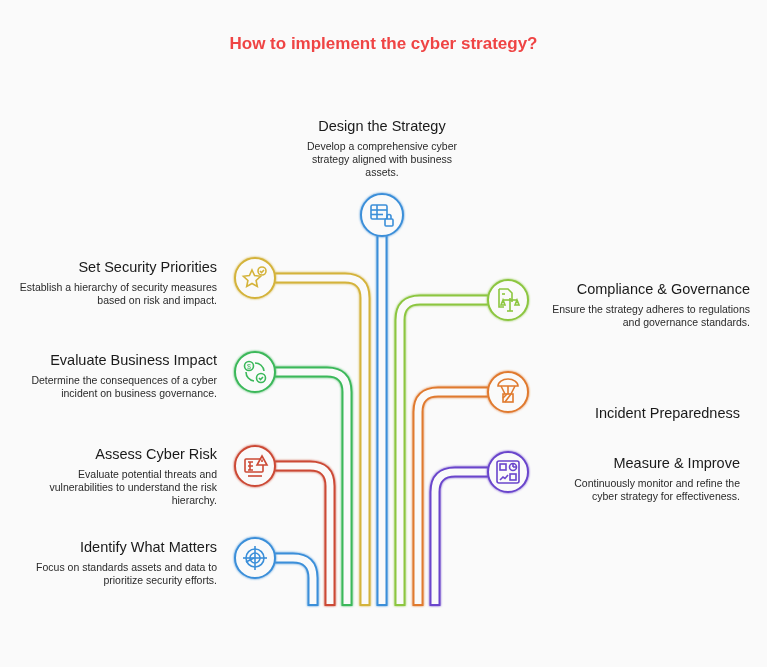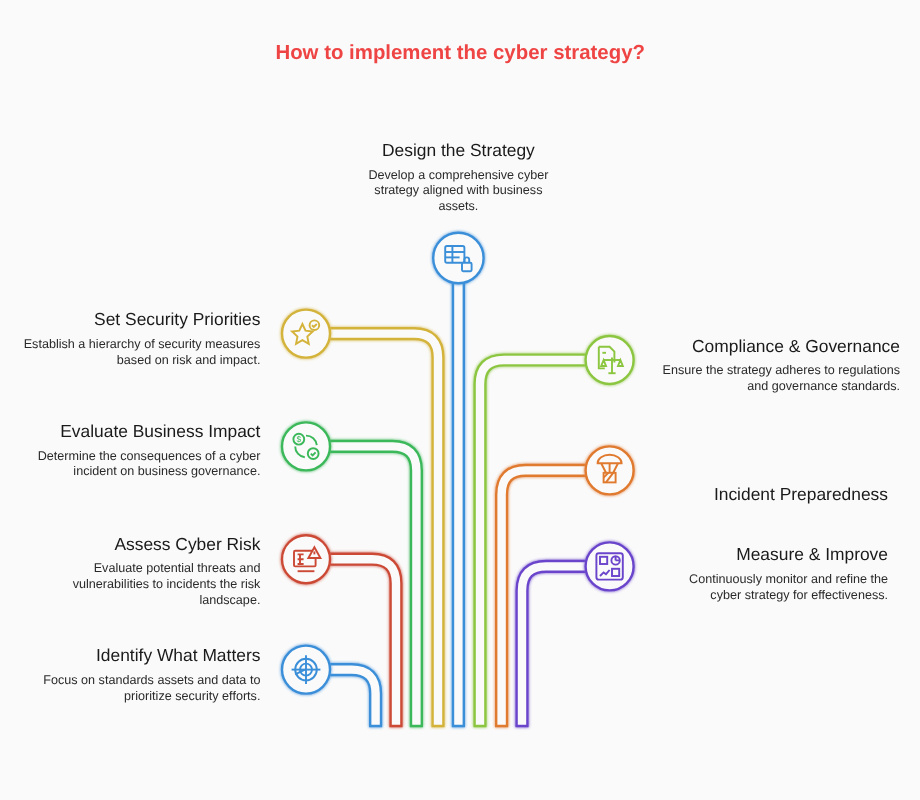--- a/index.html
+++ b/index.html
@@ -181,21 +181,21 @@
   <p>Establish a hierarchy of security measures based on risk and impact.</p>
 </div>
 
 <div class="block left" style="left:17px; top:352px;">
   <h3>Evaluate Business Impact</h3>
   <p>Determine the consequences of a cyber incident on business governance.</p>
 </div>
 
 <div class="block left" style="left:17px; top:446px;text-align:right;">
   <h3>Assess Cyber Risk</h3>
-  <p>Evaluate potential threats and vulnerabilities to incidents the risk landscape.</p>
+  <p>Evaluate potential threats and vulnerabilities to understand the risk hierarchy.</p>
 </div>
 
 <div class="block left" style="left:17px; top:539px;">
   <h3>Identify What Matters</h3>
   <p>Focus on standards assets and data to prioritize security efforts.</p>
 </div>
 
 <div class="block right" style="left:550px; top:281px; width:200px;">
   <h3>Compliance &amp; Governance</h3>
   <p>Ensure the strategy adheres to regulations and governance standards.</p>

